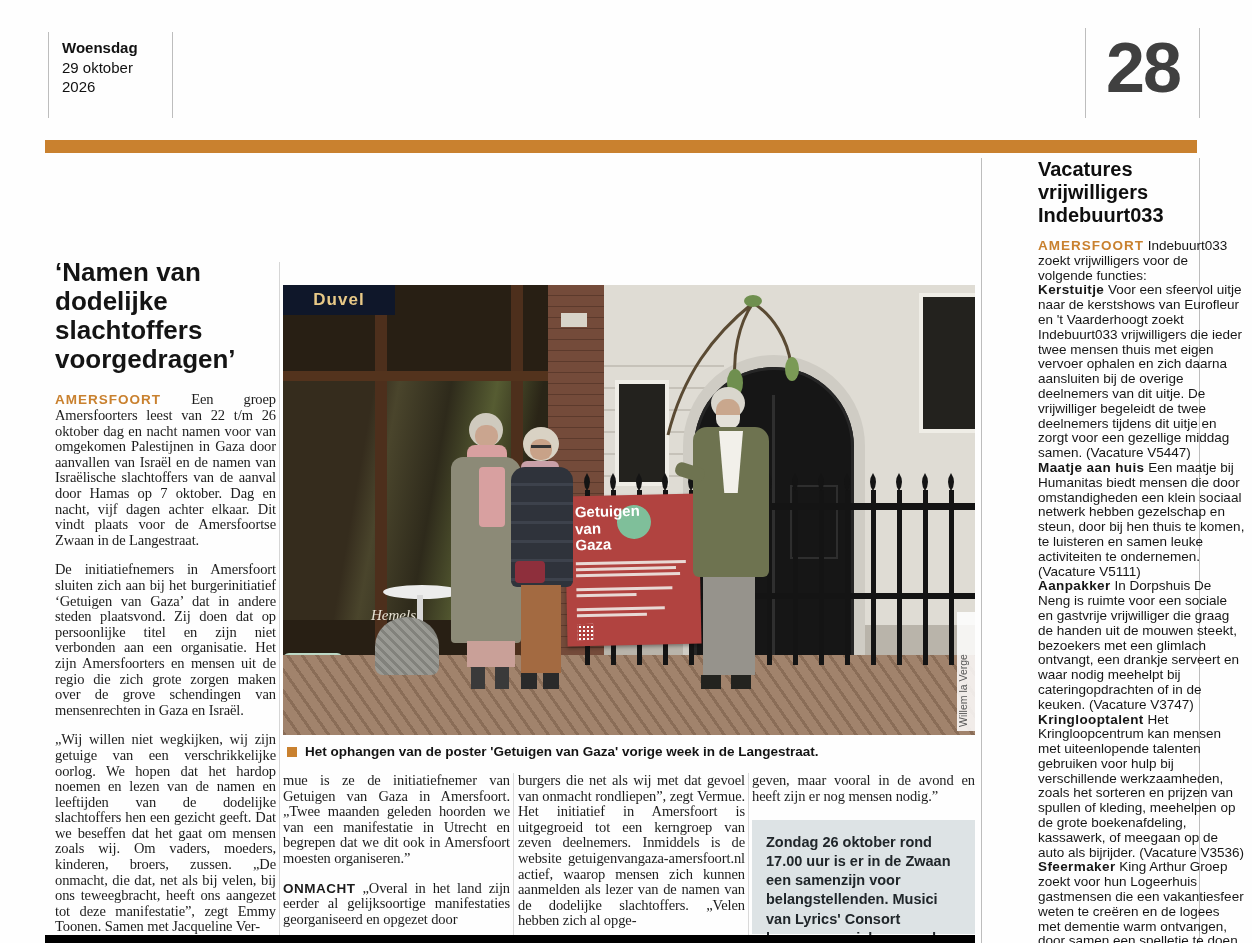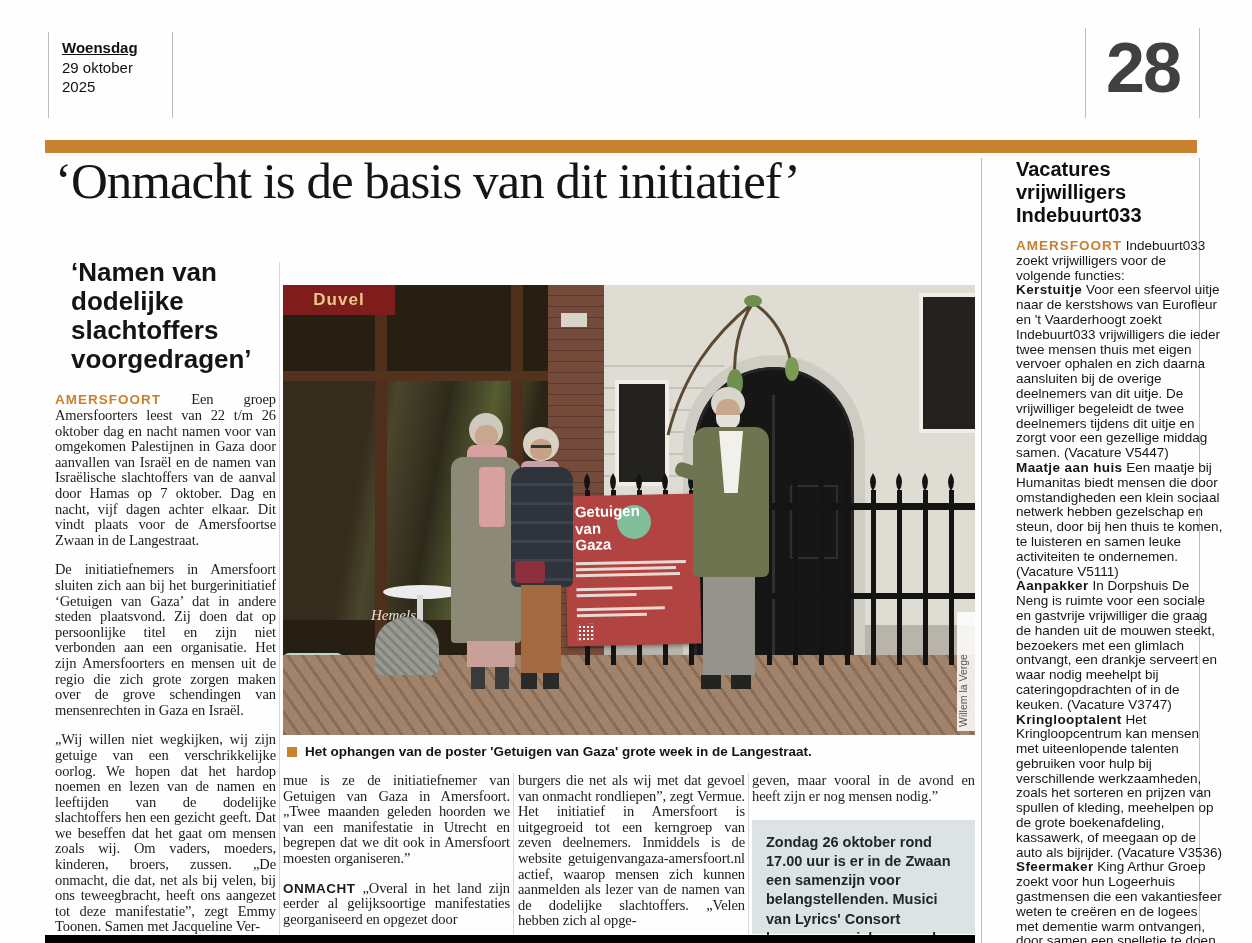--- a/index.html
+++ b/index.html
@@ -3,34 +3,34 @@
 <meta charset="utf-8">
 <style>
   html,body{margin:0;padding:0;background:#ffffff;}
   .page{position:relative;width:1252px;height:943px;background:#fefefe;overflow:hidden;
         font-family:"Liberation Sans",sans-serif;color:#111;}
   .vrule{position:absolute;width:1px;background:#bdbdbd;}
   .serif{font-family:"Liberation Serif","DejaVu Serif",serif;}
 
   
   .datebox{position:absolute;left:62px;top:38px;width:105px;font-size:15px;line-height:1.3;color:#111;}
-  .datebox .b{font-weight:bold;text-decoration:underline;}
+  .datebox .b{font-weight:bold;}
   .section-title{position:absolute;left:178px;top:34px;font-size:49px;font-weight:bold;
         letter-spacing:3px;color:#9b9b9b;}
   .pageno{position:absolute;left:1088px;top:28px;width:110px;text-align:center;
         font-size:70px;font-weight:bold;color:#404040;letter-spacing:-2px;}
   .orange-bar{position:absolute;left:45px;top:140px;width:1152px;height:13px;}
 
   
   .headline{position:absolute;left:55px;top:152px;width:920px;font-size:51px;
         letter-spacing:-1px;color:#151515;white-space:nowrap;}
 
   
   .introcol{position:absolute;left:55px;top:258px;width:221px;height:677px;overflow:hidden;}
-  .subhead{font-size:26px;line-height:1.12;font-weight:bold;color:#141414;margin:0 0 18px 16px;}
+  .subhead{font-size:26px;line-height:1.12;font-weight:bold;color:#141414;margin:0 0 18px 0;}
   .bodytext{font-size:14.5px;line-height:15.6px;text-align:justify;color:#1c1c1c;
         letter-spacing:-0.1px;}
   .bodytext p{margin:0 0 14px 0;}
   .dateline{font-weight:bold;color:#c9812f;letter-spacing:1px;font-family:"Liberation Sans",sans-serif;font-size:13.5px;}
   .lead-word{font-weight:bold;font-family:"Liberation Sans",sans-serif;font-size:13.5px;letter-spacing:0.5px;}
 
   
   .photo{position:absolute;left:283px;top:285px;width:692px;height:450px;overflow:hidden;background:#d9d6cf;}
   .abs{position:absolute;}
   .credit{position:absolute;right:0px;bottom:4px;width:18px;height:115px;background:rgba(255,255,255,.85);
@@ -46,21 +46,21 @@
   .col{position:absolute;top:773px;height:162px;overflow:hidden;}
   .col1{left:283px;width:227px;}
   .col2{left:518px;width:227px;}
   .col3{left:752px;width:223px;}
   .infobox{position:absolute;left:752px;top:820px;width:223px;height:114px;background:#dde3e5;
         box-sizing:border-box;padding:13px 14px;font-size:14.5px;font-weight:bold;
         line-height:1.32;color:#20262a;}
   .blackbar{position:absolute;left:45px;top:935px;width:930px;height:8px;background:#000;}
 
   
-  .sidebar{position:absolute;left:1016px;top:158px;width:207px;height:785px;overflow:hidden;}
+  .sidebar{position:absolute;left:1038px;top:158px;width:207px;height:785px;overflow:hidden;}
   .sb-title{font-size:20px;line-height:1.15;font-weight:bold;color:#0e0e0e;margin:0 0 12px 0;}
   .sb-body{font-size:13.5px;line-height:14.8px;color:#161616;}
   .sb-body .item{margin:0;}
   .sb-lead{font-weight:bold;letter-spacing:0.4px;}
 
   
   .brick{background:#744b3a;background-image:repeating-linear-gradient(#00000000 0 10px,#5c3a2c 10px 11px);}
   .pave{background:#9b7e68;
         background-image:repeating-linear-gradient(55deg,#8a6d57 0 3px,#a1836c 3px 12px),
         repeating-linear-gradient(-55deg,#00000014 0 2px,#0000 2px 14px);}
@@ -68,29 +68,28 @@
 </style>
 </head>
 <body>
 
 <div class="page">
 
   <div class="vrule" style="left:48px;top:32px;height:86px;"></div>
   <div class="datebox">
     <div class="b">Woensdag</div>
     <div>29 oktober</div>
-    <div>2025</div>
+    <div>2026</div>
   </div>
   <div class="vrule" style="left:172px;top:32px;height:86px;"></div>
   <div class="vrule" style="left:1085px;top:28px;height:90px;"></div>
   <div class="pageno">28</div>
   <div class="vrule" style="left:1199px;top:28px;height:90px;"></div>
   <div class="orange-bar" style="background:#c9812f;"></div>
 
-  <h1 class="headline serif" style="font-weight:normal;margin:0;">‘Onmacht is de basis van dit initiatief’</h1>
 
   <div class="vrule" style="left:279px;top:262px;height:673px;background:#d6d6d6;"></div>
   <div class="vrule" style="left:513px;top:773px;height:162px;background:#d9d9d9;"></div>
   <div class="vrule" style="left:748px;top:773px;height:162px;background:#d9d9d9;"></div>
   <div class="vrule" style="left:981px;top:158px;height:785px;"></div>
   <div class="vrule" style="left:1199px;top:158px;height:785px;"></div>
 
   <div class="introcol">
     <h2 class="subhead">‘Namen van dodelijke slachtoffers voorgedragen’</h2>
     <div class="bodytext serif">
@@ -100,21 +99,21 @@
     </div>
   </div>
 
   <div class="photo">
 
     <div class="abs" style="left:0;top:0;width:265px;height:380px;background:#281f14;"></div>
     <div class="abs" style="left:0;top:95px;width:265px;height:240px;background:linear-gradient(100deg,#352c1d 0 30%,#4a452c 38%,#2e2a1b 55%,#565c32 70%,#2a2517 85%);"></div>
     <div class="abs" style="left:92px;top:0;width:12px;height:380px;background:#4d2f1c;"></div>
     <div class="abs" style="left:228px;top:0;width:12px;height:380px;background:#4d2f1c;"></div>
     <div class="abs" style="left:0;top:86px;width:265px;height:10px;background:#53331d;"></div>
-    <div class="abs" style="left:0;top:0;width:112px;height:30px;background:#7f1d1d;color:#e8c987;font-weight:bold;font-size:17px;text-align:center;line-height:30px;letter-spacing:1px;">Duvel</div>
+    <div class="abs" style="left:0;top:0;width:112px;height:30px;background:#0f172a;color:#e8c987;font-weight:bold;font-size:17px;text-align:center;line-height:30px;letter-spacing:1px;">Duvel</div>
     <div class="abs serif" style="left:88px;top:322px;color:#e9e4d6;font-style:italic;font-size:15px;">Hemels</div>
     <div class="abs" style="left:0;top:368px;width:60px;height:62px;background:#bcd9c6;border-radius:6px;"></div>
 
     <div class="abs brick" style="left:265px;top:0;width:56px;height:378px;"></div>
     <div class="abs" style="left:278px;top:28px;width:26px;height:14px;background:#d8d4c9;"></div>
 
     <div class="abs" style="left:321px;top:0;width:371px;height:378px;background:#dfdcd4;"></div>
     <div class="abs rustic" style="left:321px;top:60px;width:120px;height:300px;"></div>
     <div class="abs" style="left:321px;top:340px;width:371px;height:38px;background:#b9b4aa;"></div>
     <div class="abs" style="left:332px;top:95px;width:46px;height:98px;background:#23221e;border:4px solid #efede6;"></div>
@@ -231,21 +230,21 @@
       <div class="abs" style="left:420px;top:292px;width:52px;height:98px;background:#96938c;"></div>
       <div class="abs" style="left:418px;top:390px;width:20px;height:14px;background:#23231f;"></div>
       <div class="abs" style="left:448px;top:390px;width:20px;height:14px;background:#23231f;"></div>
     </div>
 
     <div class="credit">Willem la Verge</div>
   </div>
 
   <div class="caption-row">
     <div class="cap-sq" style="background:#c9812f;"></div>
-    <div class="caption">Het ophangen van de poster 'Getuigen van Gaza' grote week in de Langestraat.</div>
+    <div class="caption">Het ophangen van de poster 'Getuigen van Gaza' vorige week in de Langestraat.</div>
   </div>
 
   <div class="col col2 bodytext serif">
     <p>burgers die net als wij met dat gevoel van onmacht rondliepen”, zegt Vermue. Het initiatief in Amersfoort is uitgegroeid tot een kerngroep van zeven deelnemers. Inmiddels is de website getuigenvangaza-amersfoort.nl actief, waarop mensen zich kunnen aanmelden als lezer van de namen van de dodelijke slachtoffers. „Velen hebben zich al opge-</p>
   </div>
   <div class="col col1 bodytext serif">
     <p>mue is ze de initiatiefnemer van Getuigen van Gaza in Amersfoort. „Twee maanden geleden hoorden we van een manifestatie in Utrecht en begrepen dat we dit ook in Amersfoort moesten organiseren.”</p>
     <p><span class="lead-word">ONMACHT</span> <span>„Overal in het land zijn eerder al gelijksoortige manifestaties georganiseerd en opgezet door</span></p>
   </div>
   <div class="col col3 bodytext serif">

